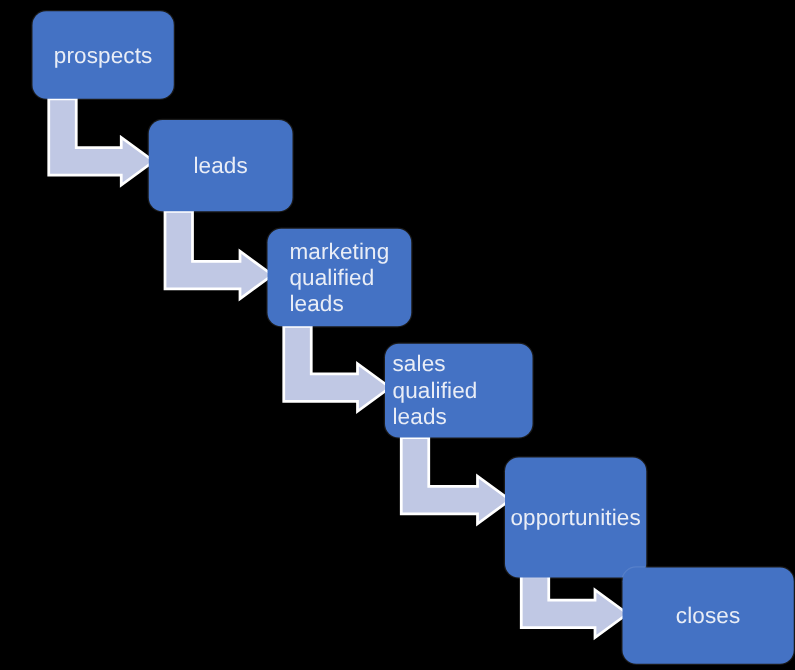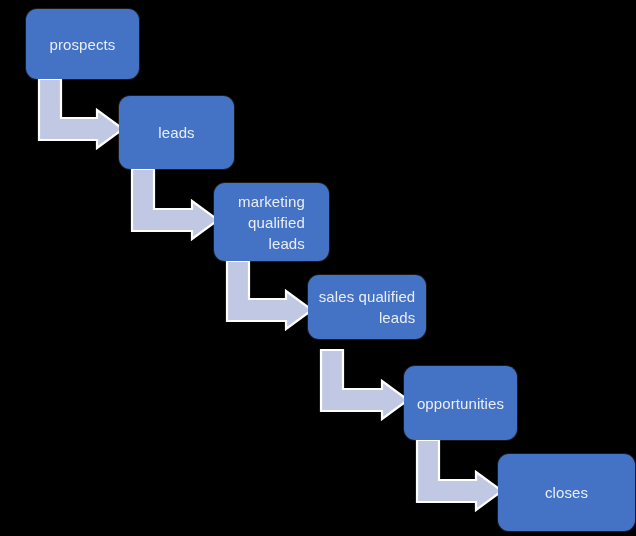--- a/index.html
+++ b/index.html
@@ -35,26 +35,26 @@
     border-radius: 11px;
     display: flex;
     align-items: center;
     justify-content: center;
     text-align: center;
     z-index: 5;
     box-shadow: 0 0 0 1px rgba(255,255,255,0.10);
   }
   .node-label {
     color: #E9EDF6;
-    font-size: 15px;
+    font-size: 18px;
     line-height: 21px;
     letter-spacing: 0.1px;
     padding: 0 6px;
     white-space: pre-line;
-    text-align: right;
+    text-align: left;
   }
 </style>
 </head>
 <body>
 
 <div id="canvas">
 
   <svg id="arrow-layer" viewBox="0 0 636 536" width="636" height="536" xmlns="http://www.w3.org/2000/svg">
       <g transform="translate(39,79)">
         <polygon points="0.0,0.0 22.0,0.0 22.0,39.0 58.0,39.0 58.0,31.0 84.0,50.0 58.0,69.0 58.0,61.0 0.0,61.0" fill="#C0C8E4" stroke="#FFFFFF" stroke-width="2.2" stroke-linejoin="miter"></polygon>
@@ -78,25 +78,25 @@
         <div class="node-label" style="color: rgb(233, 237, 246);">prospects</div>
       </div>
       <div class="node" style="left: 119px; top: 96px; width: 115px; height: 73px; background: rgb(68, 114, 196);">
         <div class="node-label" style="color: rgb(233, 237, 246);">leads</div>
       </div>
       <div class="node" style="left: 214px; top: 183px; width: 115px; height: 78px; background: rgb(68, 114, 196);">
         <div class="node-label" style="color: rgb(233, 237, 246);">marketing
 qualified
 leads</div>
       </div>
-      <div class="node" style="left: 308px; top: 275px; width: 118px; height: 64px; background: rgb(68, 114, 196);">
+      <div class="node" style="left: 308px; top: 275px; width: 118px; height: 75px; background: rgb(68, 114, 196);">
         <div class="node-label" style="color: rgb(233, 237, 246);">sales qualified
 leads</div>
       </div>
-      <div class="node" style="left: 404px; top: 366px; width: 113px; height: 74px; background: rgb(68, 114, 196);">
+      <div class="node" style="left: 404px; top: 366px; width: 113px; height: 96px; background: rgb(68, 114, 196);">
         <div class="node-label" style="color: rgb(233, 237, 246);">opportunities</div>
       </div>
       <div class="node" style="left: 498px; top: 454px; width: 137px; height: 77px; background: rgb(68, 114, 196);">
         <div class="node-label" style="color: rgb(233, 237, 246);">closes</div>
       </div>
     </div>
 
 </div>
 
 </body></html>

